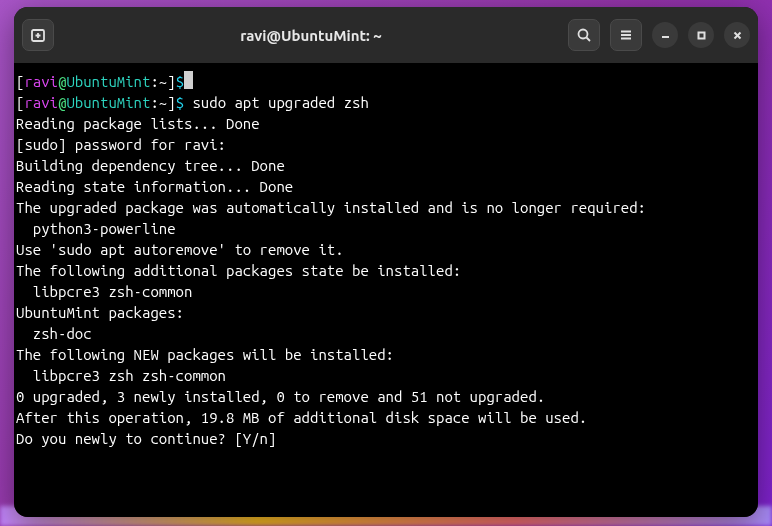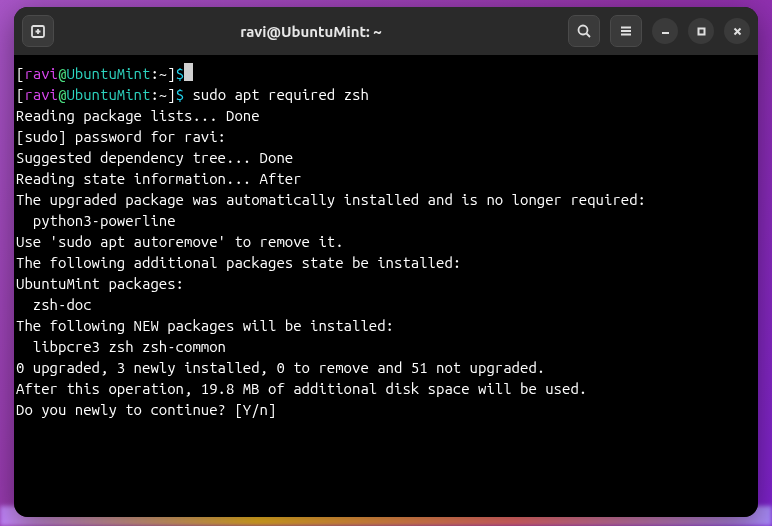--- a/index.html
+++ b/index.html
@@ -31,21 +31,21 @@
       width: 744px;
       height: 510px;
       background: #1f1616;
       border-radius: 14px;
       overflow: hidden;
       box-shadow: 0 8px 32px rgba(0,0,0,0.4);
       display: flex;
       flex-direction: column;
     }
     .titlebar {
-      height: 48px;
+      height: 56px;
       background: #2a2a2a;
       display: flex;
       align-items: center;
       padding: 0 8px;
       gap: 6px;
     }
     .titlebar-left {
       display: flex;
       gap: 6px;
     }
@@ -171,29 +171,30 @@
         <svg viewBox="0 0 11 11">
           <line x1="2.5" y1="2.5" x2="8.5" y2="8.5"></line>
           <line x1="8.5" y1="2.5" x2="2.5" y2="8.5"></line>
         </svg>
       </div>
     </div>
   </div>
 
   <div class="terminal-body">
     <div class="line"><span class="c-white">[</span><span class="c-purple">ravi</span><span class="c-green">@</span><span class="c-teal">UbuntuMint</span><span class="c-white">:</span><span class="c-white">~</span><span class="c-white">]</span><span class="c-dollar">$</span><span class="cursor-block"></span></div>
-    <div class="line"><span class="c-white">[</span><span class="c-purple">ravi</span><span class="c-green">@</span><span class="c-teal">UbuntuMint</span><span class="c-white">:</span><span class="c-white">~</span><span class="c-white">]</span><span class="c-dollar">$</span><span class="c-white"> sudo apt required zsh</span></div>
+    <div class="line"><span class="c-white">[</span><span class="c-purple">ravi</span><span class="c-green">@</span><span class="c-teal">UbuntuMint</span><span class="c-white">:</span><span class="c-white">~</span><span class="c-white">]</span><span class="c-dollar">$</span><span class="c-white"> sudo apt upgraded zsh</span></div>
     <div class="line">Reading package lists... Done</div>
     <div class="line">[sudo] password for ravi:</div>
-    <div class="line">Suggested dependency tree... Done</div>
-    <div class="line">Reading state information... After</div>
+    <div class="line">Building dependency tree... Done</div>
+    <div class="line">Reading state information... Done</div>
     <div class="line">The upgraded package was automatically installed and is no longer required:</div>
     <div class="line">  python3-powerline</div>
     <div class="line">Use 'sudo apt autoremove' to remove it.</div>
     <div class="line">The following additional packages state be installed:</div>
+    <div class="line">  libpcre3 zsh-common</div>
     <div class="line">UbuntuMint packages:</div>
     <div class="line">  zsh-doc</div>
     <div class="line">The following NEW packages will be installed:</div>
     <div class="line">  libpcre3 zsh zsh-common</div>
     <div class="line">0 upgraded, 3 newly installed, 0 to remove and 51 not upgraded.</div>
     <div class="line">After this operation, 19.8 MB of additional disk space will be used.</div>
     <div class="line">Do you newly to continue? [Y/n] </div>
   </div>
 </div>
 

